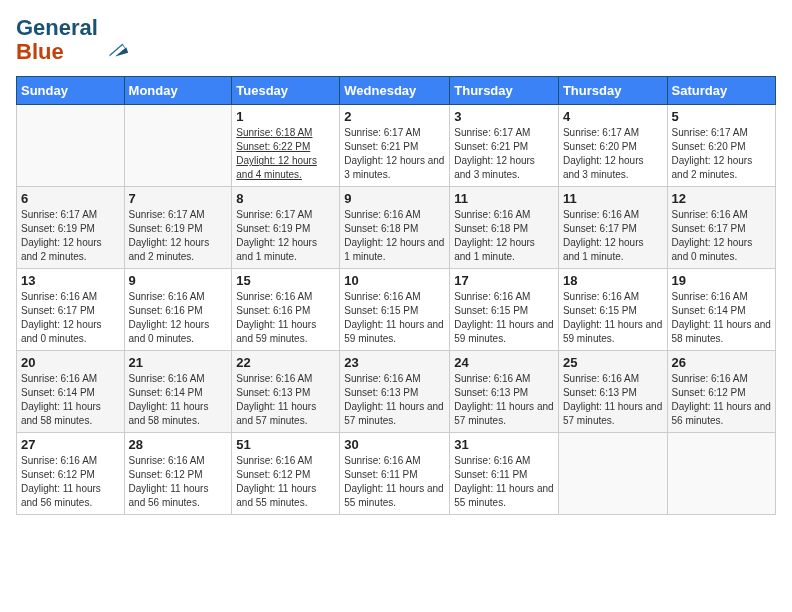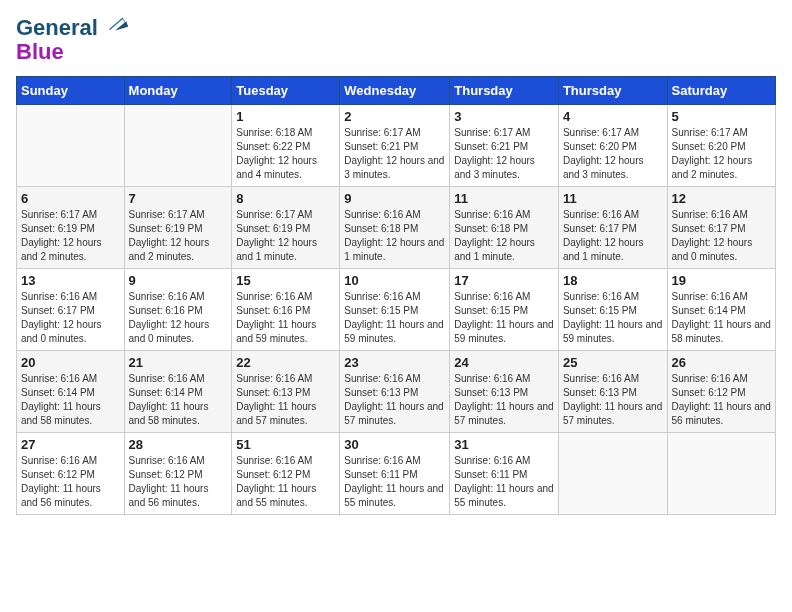--- a/index.html
+++ b/index.html
@@ -46,21 +46,21 @@
       font-size: 16px;
       color: #555;
       font-weight: normal;
     }
     table {
       width: 100%;
       border-collapse: collapse;
       font-size: 11px;
     }
     thead tr th {
-      background-color: #1d4ed8;
+      background-color: #3b82f6;
       color: #fff;
       padding: 6px 4px;
       text-align: left;
       font-size: 13px;
       font-weight: bold;
       border: 1px solid #1a5276;
     }
     tbody tr td {
       border: 1px solid #ccc;
       padding: 4px;
@@ -87,24 +87,24 @@
     .empty-cell {
       background: #f9f9f9;
     }
   </style>
 </head>
 <body>
 
 <div class="header">
   <div class="logo">
     <div>
-      <div style="display:flex;align-items:flex-start;">
+      <div style="display:flex;align-items:flex-end;">
         <div class="logo-text">
           <span>General</span><br>
-          <span style="color:#a21caf;">Blue</span>
+          <span style="color:#c2410c;">Blue</span>
         </div>
         <svg class="logo-icon" viewBox="0 0 30 30" style="margin-left:4px;margin-top:-6px;">
           <polygon points="8,22 22,10 28,18 22,8 8,20" fill="#2471a3"></polygon>
           <polygon points="14,22 26,12 28,18" fill="#1a5276"></polygon>
         </svg>
       </div>
     </div>
   </div>
   <div class="title-block">
     <h1></h1>
@@ -123,21 +123,21 @@
         <th>Thursday</th>
         <th>Saturday</th>
       </tr>
   </thead>
   <tbody id="calendar-body">
   <tr>
         <td class="empty-cell"></td>
         <td class="empty-cell"></td>
         <td>
           <span class="day-num">1</span>
-          <div class="day-info" style="white-space: pre-line;">Sunrise: 6:18 AM
+          <div class="day-info" style="white-space: pre-line; text-decoration: underline;">Sunrise: 6:18 AM
 Sunset: 6:22 PM
 Daylight: 12 hours and 4 minutes.</div>
         </td>
         <td>
           <span class="day-num">2</span>
           <div class="day-info" style="white-space: pre-line;">Sunrise: 6:17 AM
 Sunset: 6:21 PM
 Daylight: 12 hours and 3 minutes.</div>
         </td>
         <td>

